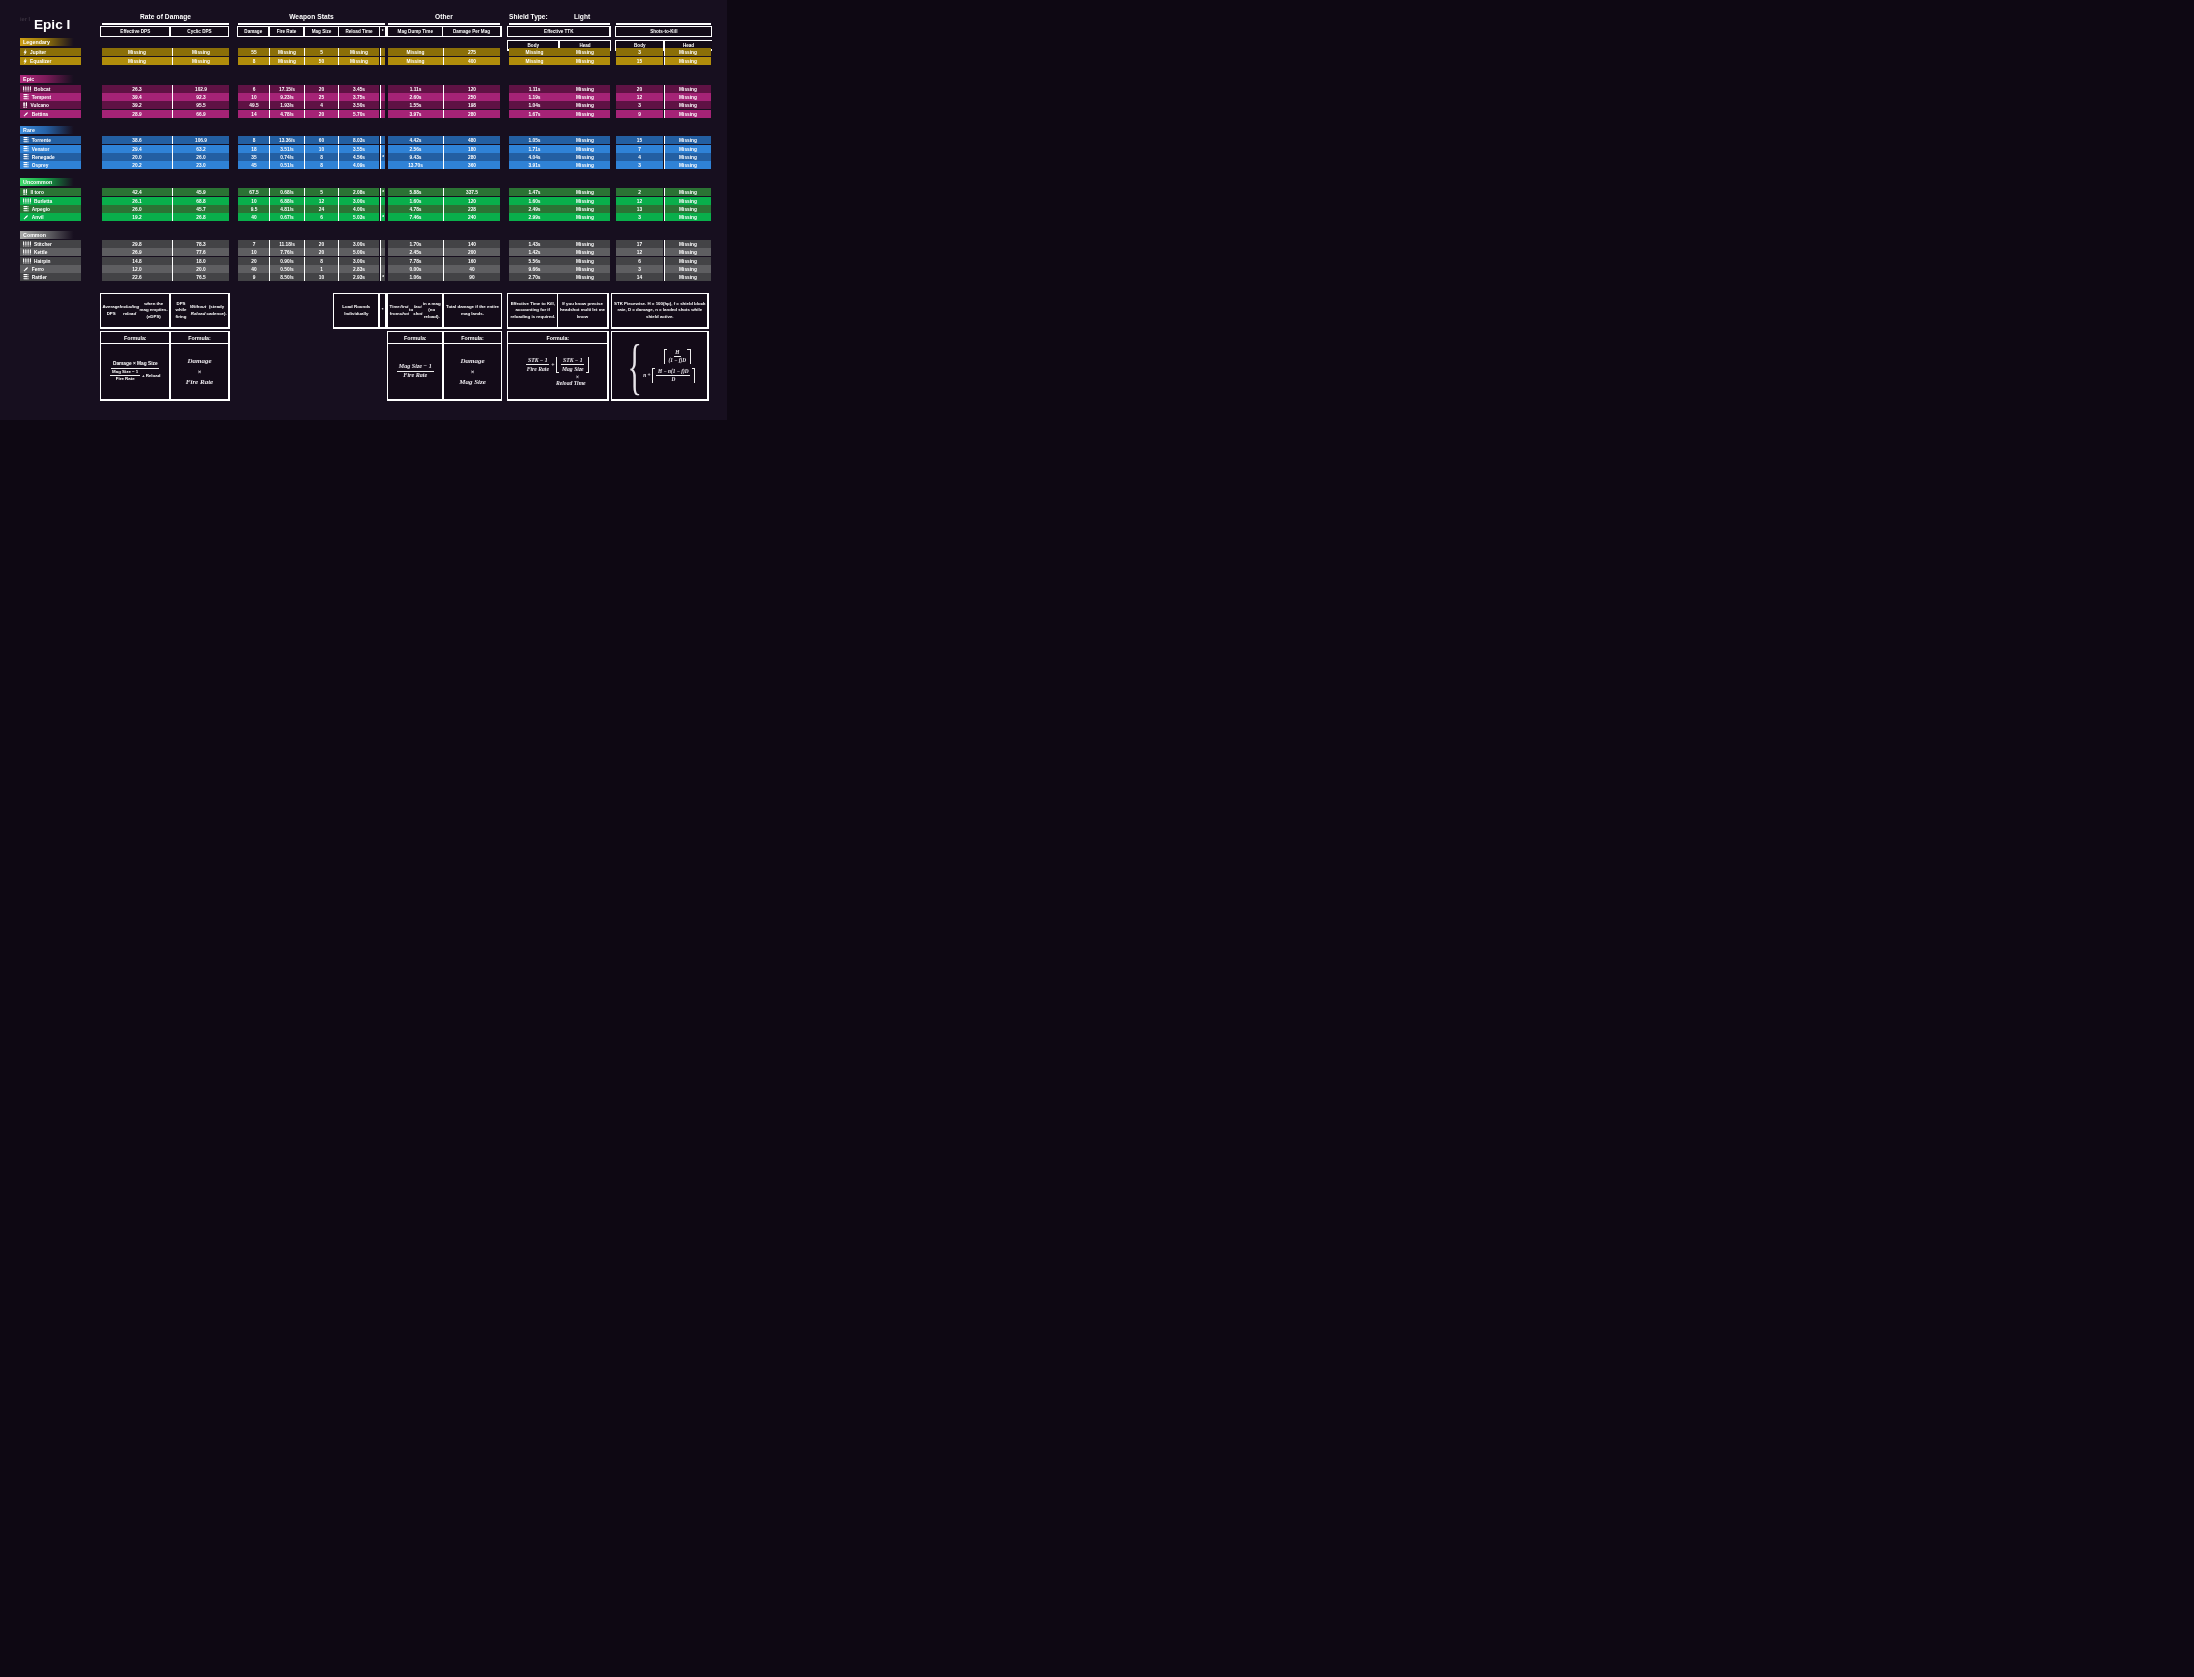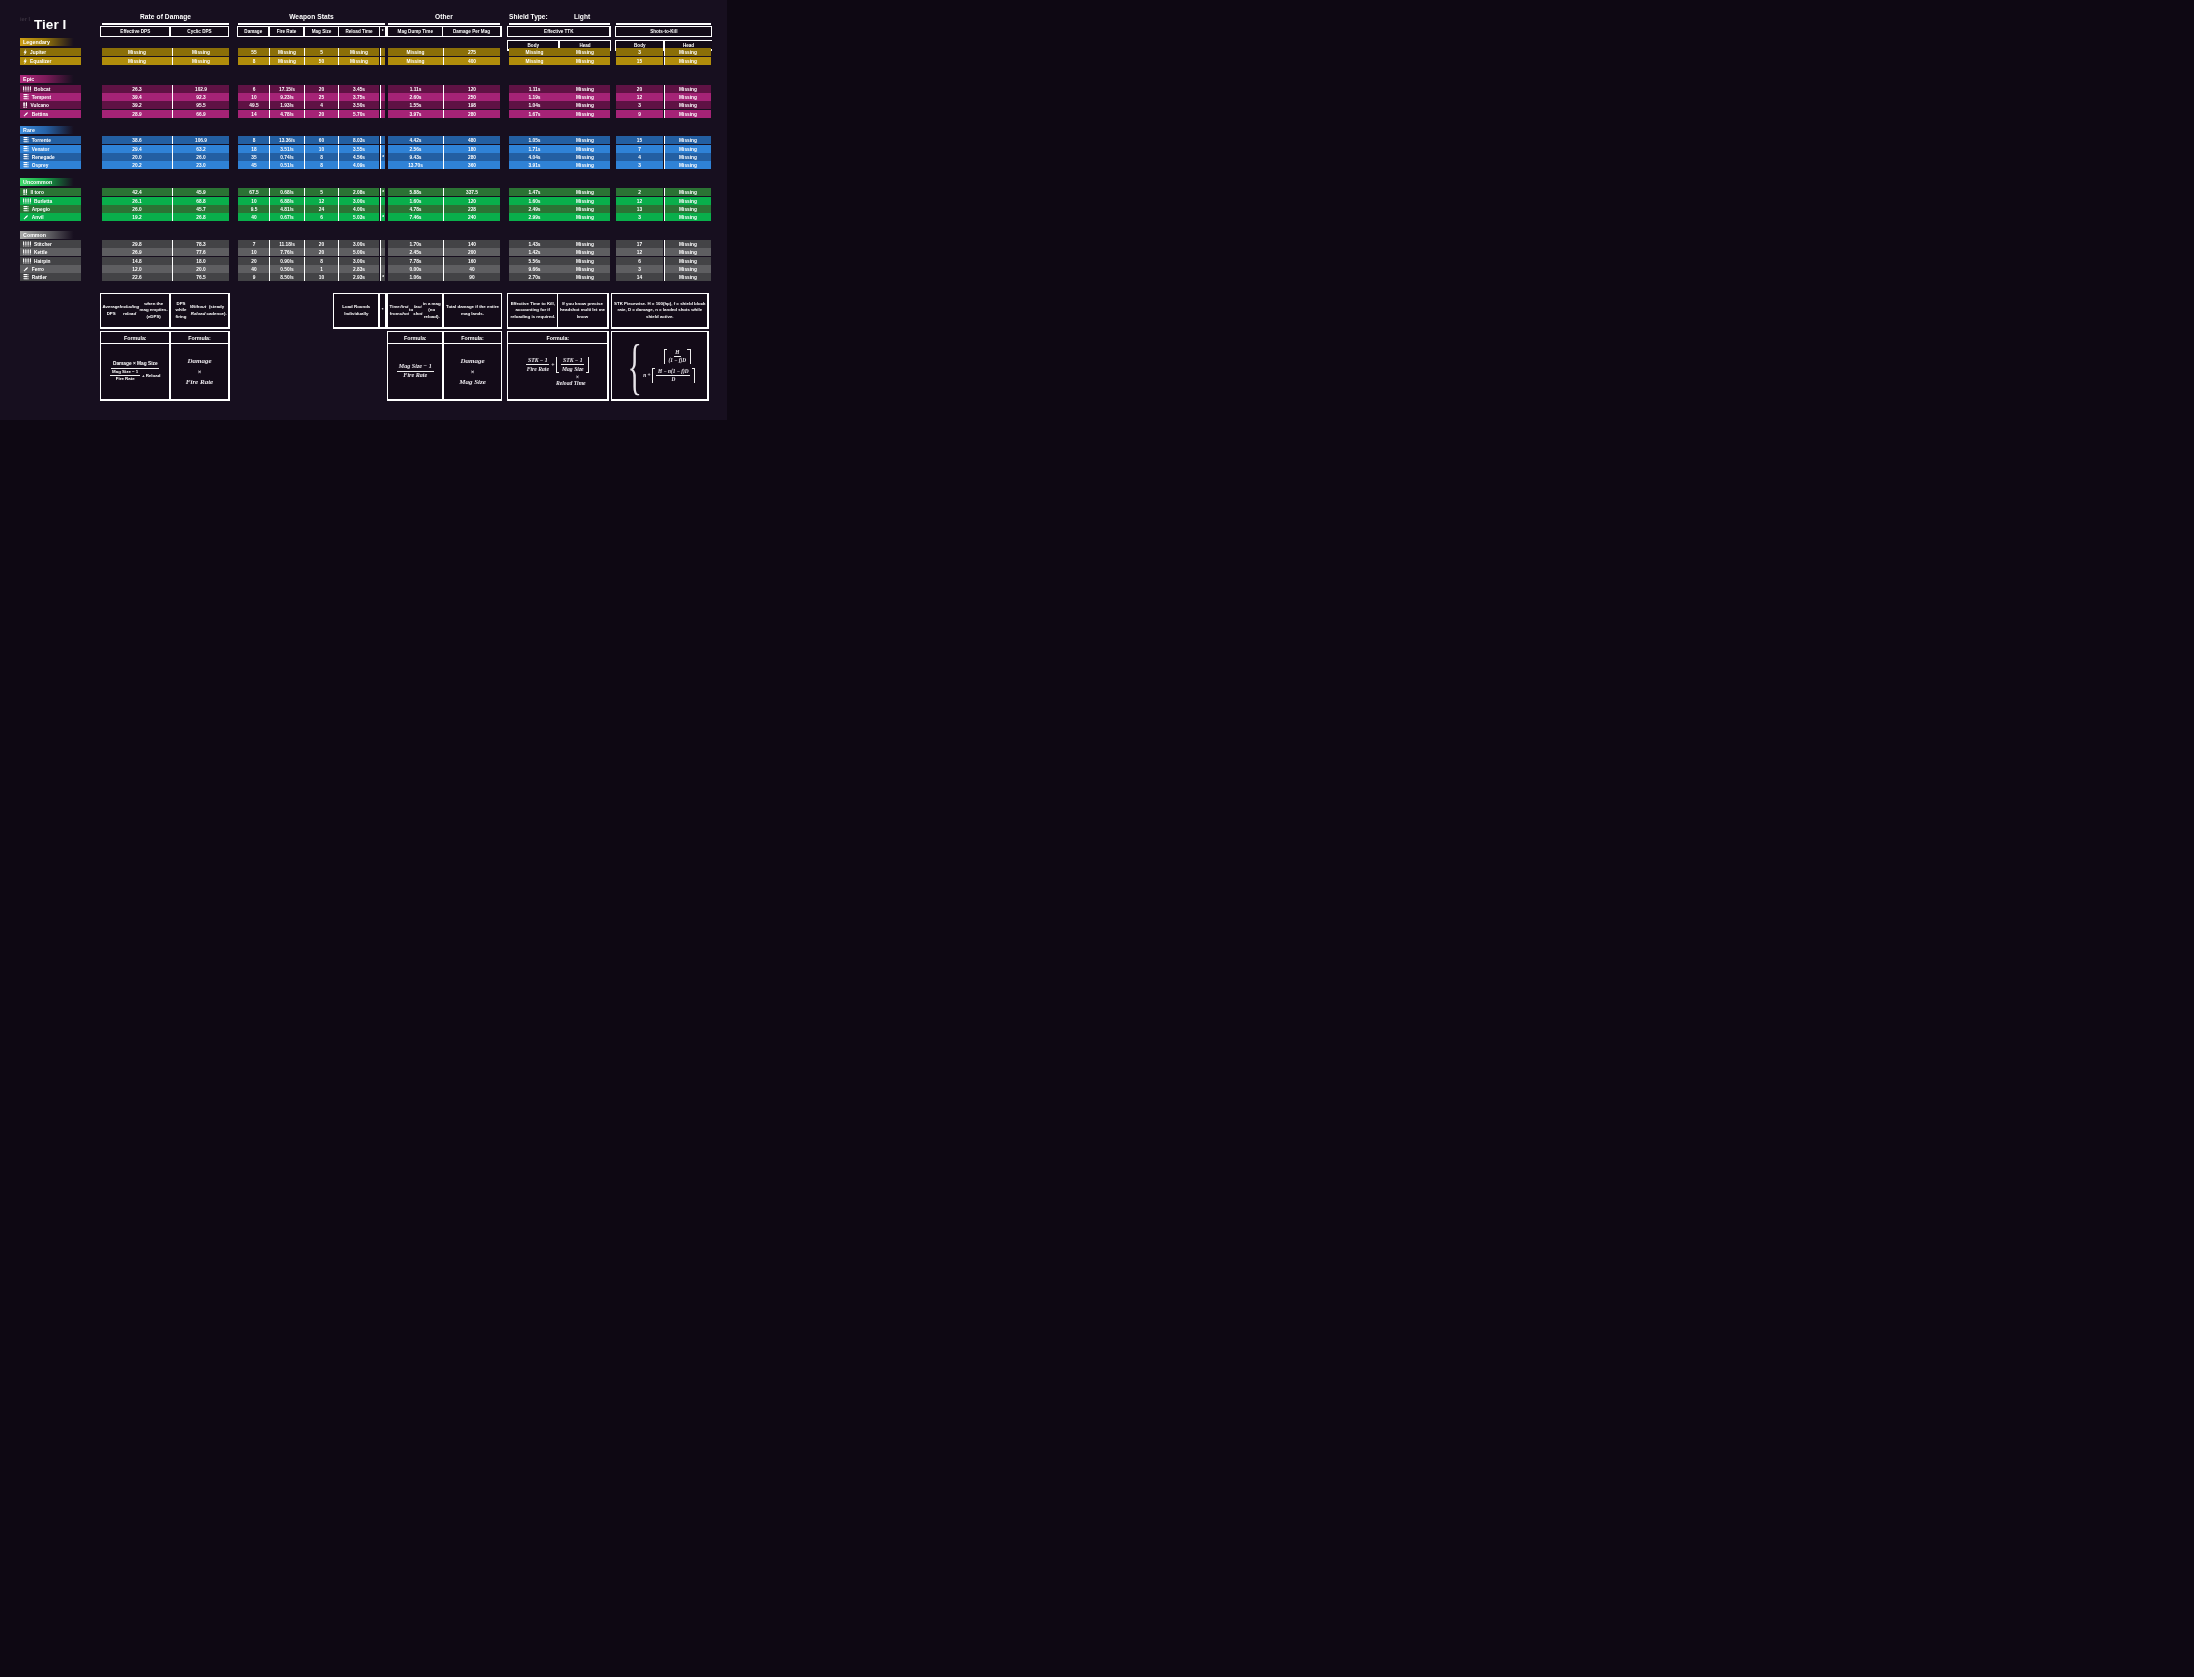--- a/index.html
+++ b/index.html
@@ -40,21 +40,21 @@
     line-height:.8;transform:scale(.55,1.15);transform-origin:center;margin:0 -4.4px 0 -2.6px;color:#e8e5ea;}
   .cases{display:flex;flex-direction:column;align-items:center;gap:4px;}
   .case{display:flex;align-items:center;gap:1.3px;}
 </style>
 </head>
 <body>
 
 <div id="stage">
 
   <div class="abs" style="left:20px;top:16px;font-size:5.7px;font-weight:bold;color:#39313f;">ier I</div>
-  <div class="abs" style="left:34px;top:16.7px;font-size:13.6px;font-weight:bold;">Tier I</div>
+  <div class="abs" style="left:34px;top:16.7px;font-size:13.6px;font-weight:bold;">Epic I</div>
 
   <div class="gtitle" style="left:102px;width:127px;">Rate of Damage</div>
   <div class="gtitle" style="left:238px;width:147px;">Weapon Stats</div>
   <div class="gtitle" style="left:388px;width:112px;">Other</div>
   <div class="ltitle" style="left:509px;">Shield Type:</div>
   <div class="ltitle" style="left:574px;">Light</div>
 
   <div class="bar" style="left:102px;width:127px;"></div>
   <div class="bar" style="left:238px;width:147px;"></div>
   <div class="bar" style="left:388px;width:112px;"></div>

